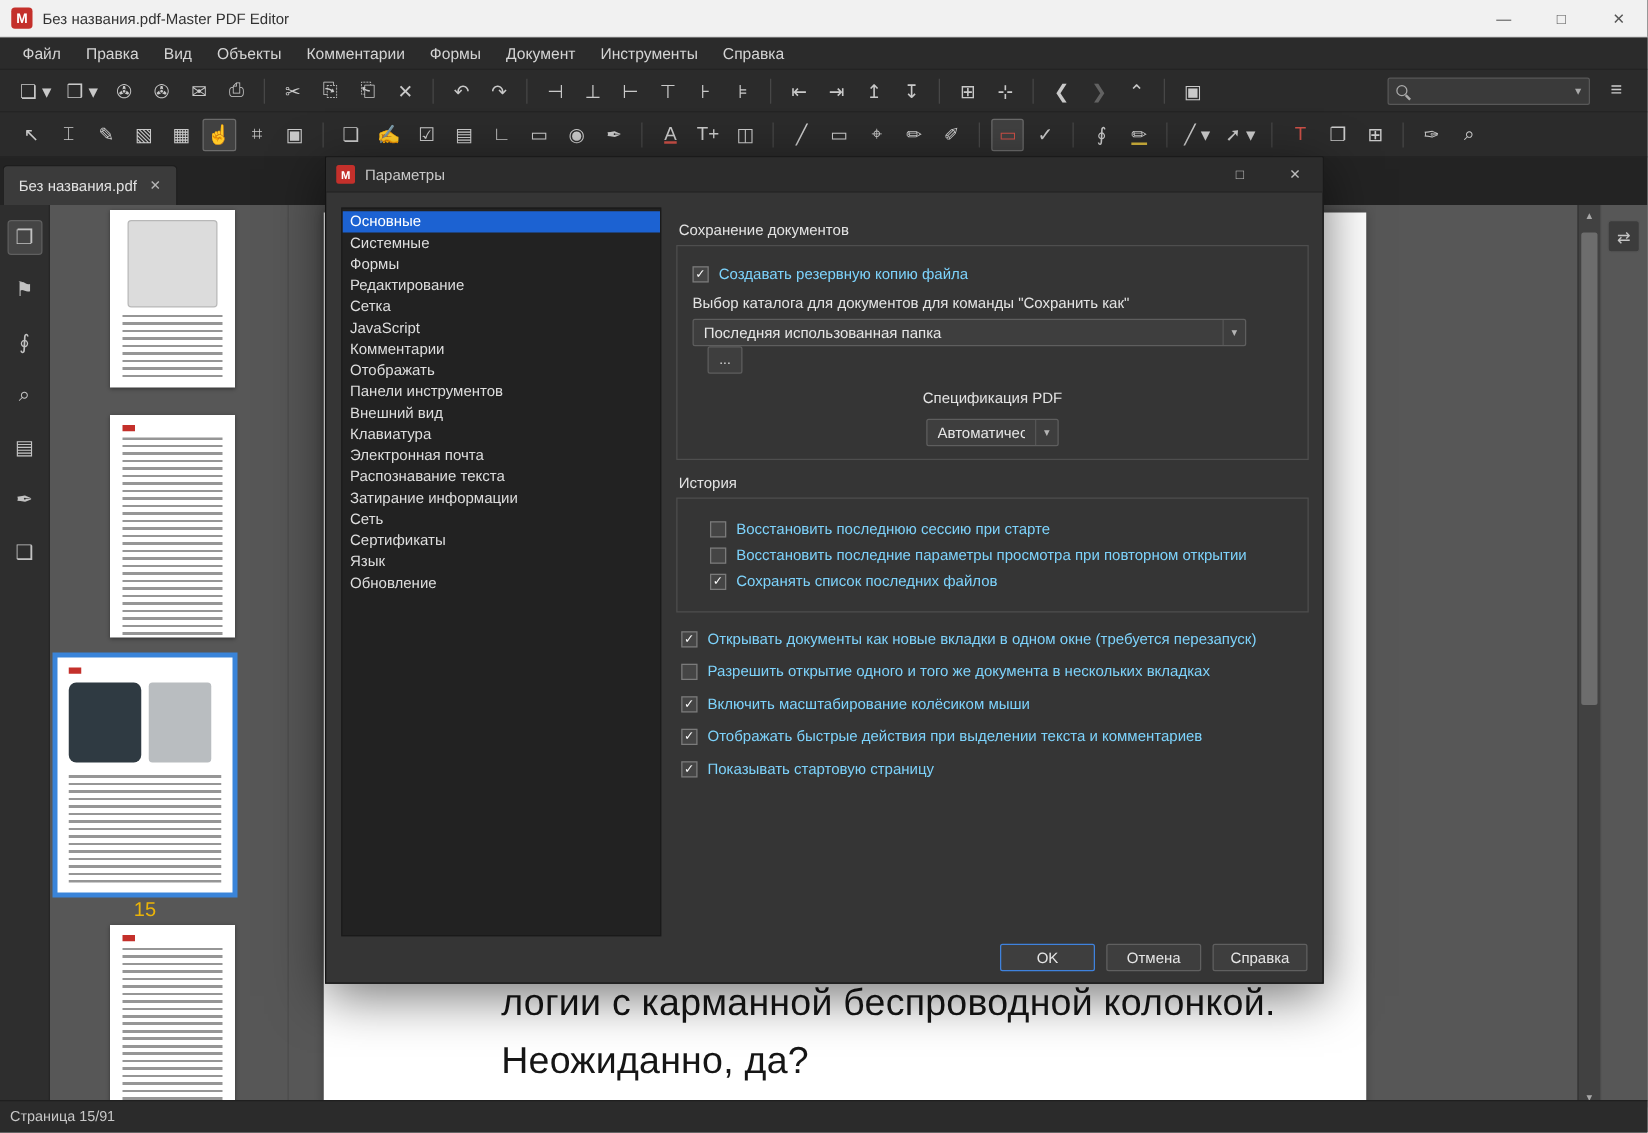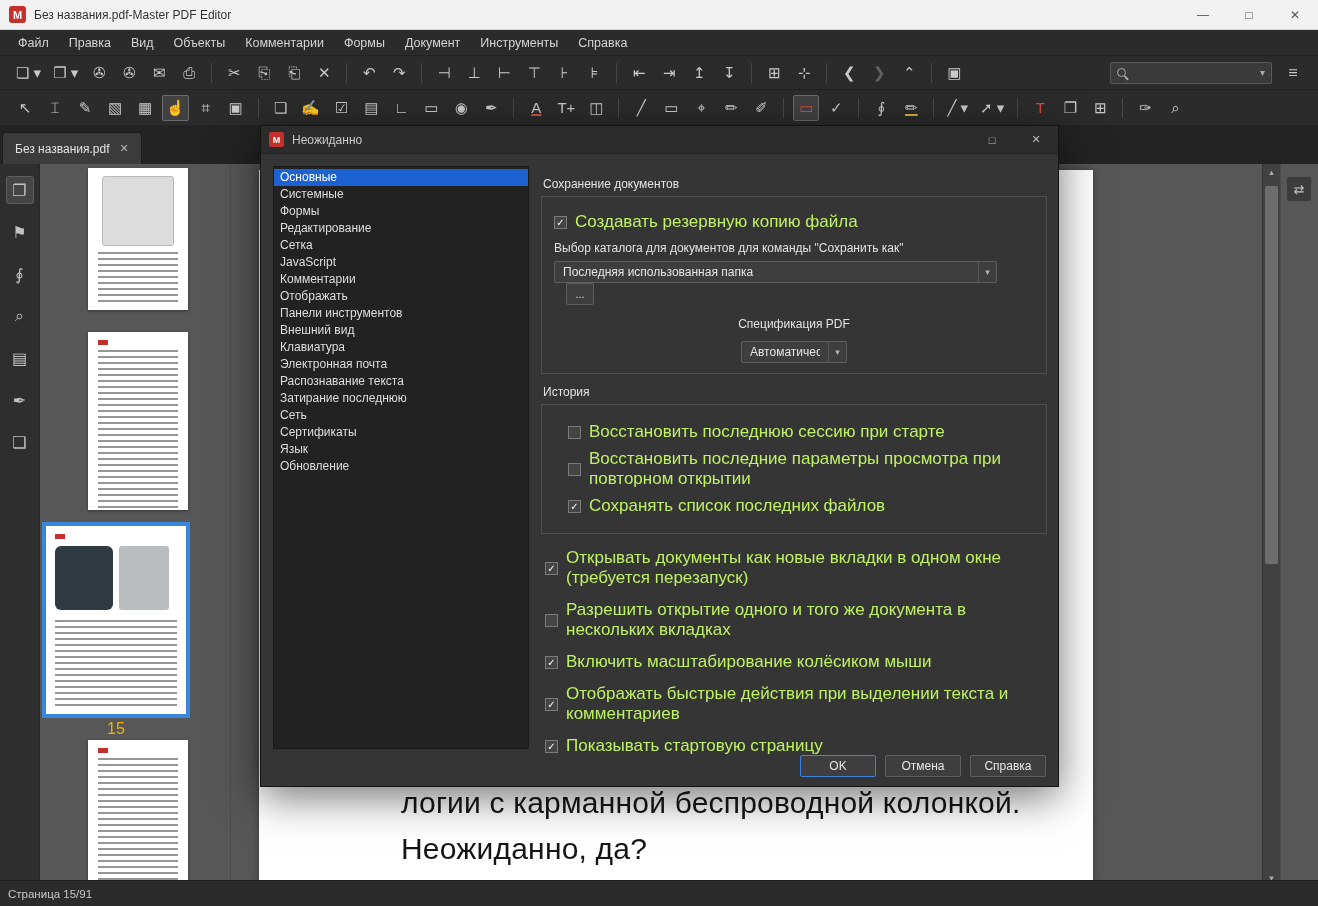--- a/index.html
+++ b/index.html
@@ -116,21 +116,21 @@
               border:1px solid #1a1a1a; padding-top:2px; overflow:hidden; }
   .cat { height:17px; line-height:17px; padding-left:6px; font-size:12px; color:#dedede; white-space:nowrap; }
   .cat.selected { background:#1c62d2; color:#fff; }
 
   .dlg-content { position:absolute; left:280px; right:11px; top:40px; bottom:38px; font-size:12px; color:#e3e3e3; }
   .group-title { font-size:12px; color:#e3e3e3; margin:11px 0 5px 2px; }
   .gbody { border:1px solid #4e4e4e; padding:10px 12px; }
   .cb { display:flex; align-items:center; margin:5px 0; }
   .box { width:13px; height:13px; background:#454545; border:1px solid #7b7b7b; margin-right:8px; color:#fff;
          font-size:10px; display:flex; align-items:center; justify-content:center; flex:none; }
-  .cb-label { font-size:17px; color:#bef264; }
+  .cb-label { font-size:12px; color:#7dd3fc; }
   .dir-label { margin:9px 0 6px; }
   .dd { height:22px; background:#3e3e3e; border:1px solid #5e5e5e; border-radius:2px; display:inline-flex;
         align-items:center; padding-left:8px; vertical-align:middle; }
   .dd-value { flex:1; font-size:12px; color:#e6e6e6; white-space:nowrap; overflow:hidden; }
   .dd-caret { width:18px; height:100%; display:flex; align-items:center; justify-content:center; color:#b5b5b5;
               font-size:9px; border-left:1px solid #555; margin-left:8px; flex:none; }
   #dir-dd { width:443px; }
   .browse-btn { width:28px; height:22px; background:#3e3e3e; border:1px solid #5e5e5e; border-radius:2px; color:#ddd;
                 margin-left:12px; display:inline-flex; align-items:center; justify-content:center; font-size:11px;
                 vertical-align:middle; }
@@ -332,21 +332,21 @@
     </div>
   </div>
 
   <div class="statusbar">
     <span class="status-text">Страница 15/91</span>
   </div>
 
   <div class="dialog">
     <div class="dlg-title">
       <div class="dlg-logo">M</div>
-      <div class="dlg-title-text">Неожиданно</div>
+      <div class="dlg-title-text">Параметры</div>
       <div class="dlg-controls">
         <span class="dlg-wbtn">□</span>
         <span class="dlg-wbtn">✕</span>
       </div>
     </div>
 
     <div class="cat-list">
 
     <div class="cat selected">Основные</div>
         <div class="cat">Системные</div>
@@ -354,21 +354,21 @@
         <div class="cat">Редактирование</div>
         <div class="cat">Сетка</div>
         <div class="cat">JavaScript</div>
         <div class="cat">Комментарии</div>
         <div class="cat">Отображать</div>
         <div class="cat">Панели инструментов</div>
         <div class="cat">Внешний вид</div>
         <div class="cat">Клавиатура</div>
         <div class="cat">Электронная почта</div>
         <div class="cat">Распознавание текста</div>
-        <div class="cat">Затирание последнюю</div>
+        <div class="cat">Затирание информации</div>
         <div class="cat">Сеть</div>
         <div class="cat">Сертификаты</div>
         <div class="cat">Язык</div>
         <div class="cat">Обновление</div>
       </div>
 
     <div class="dlg-content">
 
       <div class="group-title">Сохранение документов</div>
       <div class="gbody">

